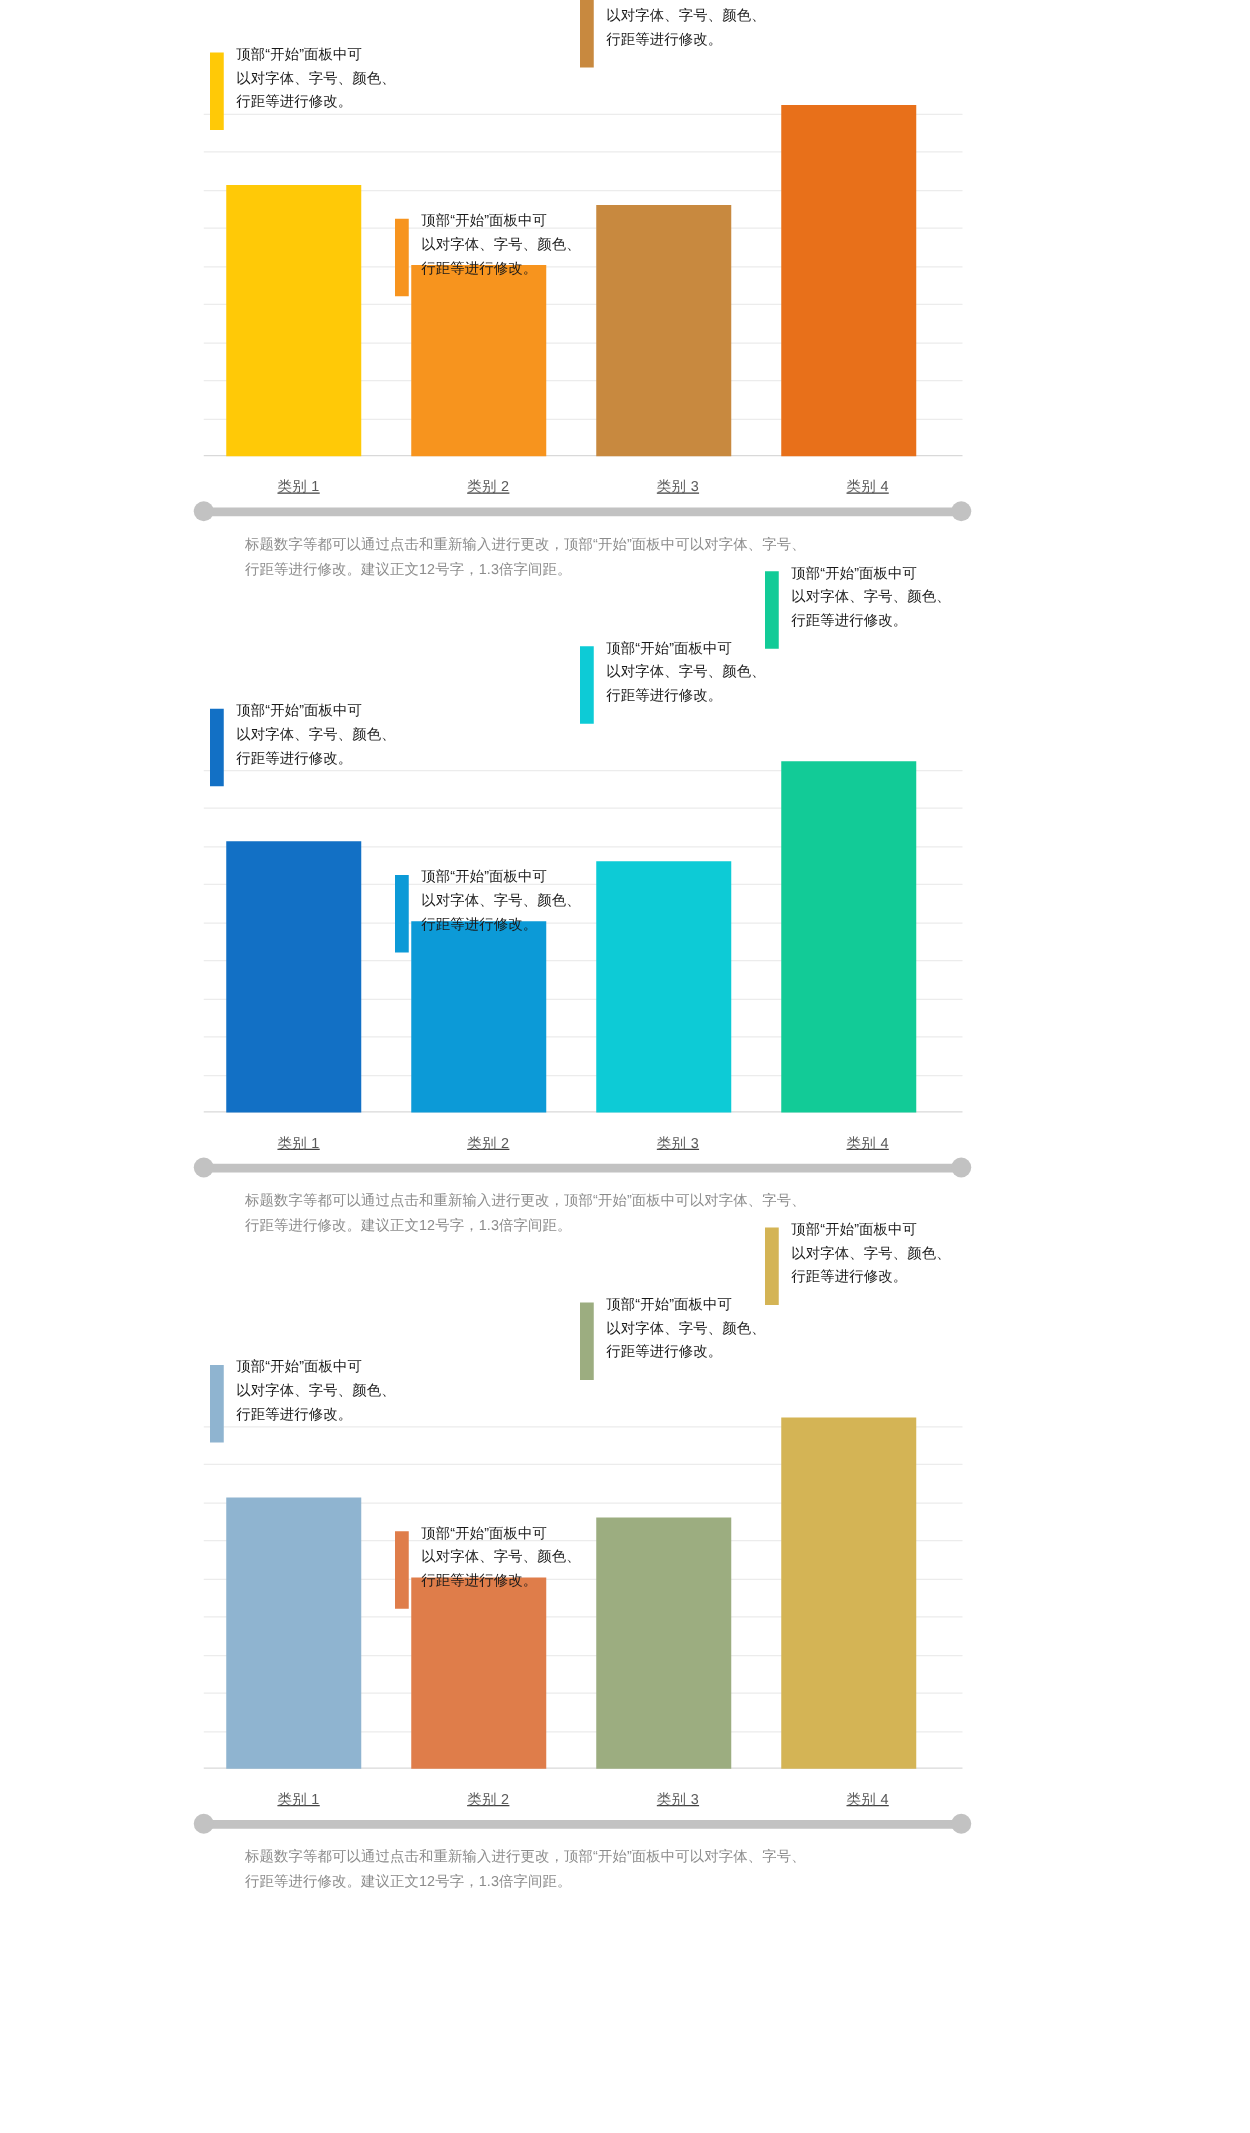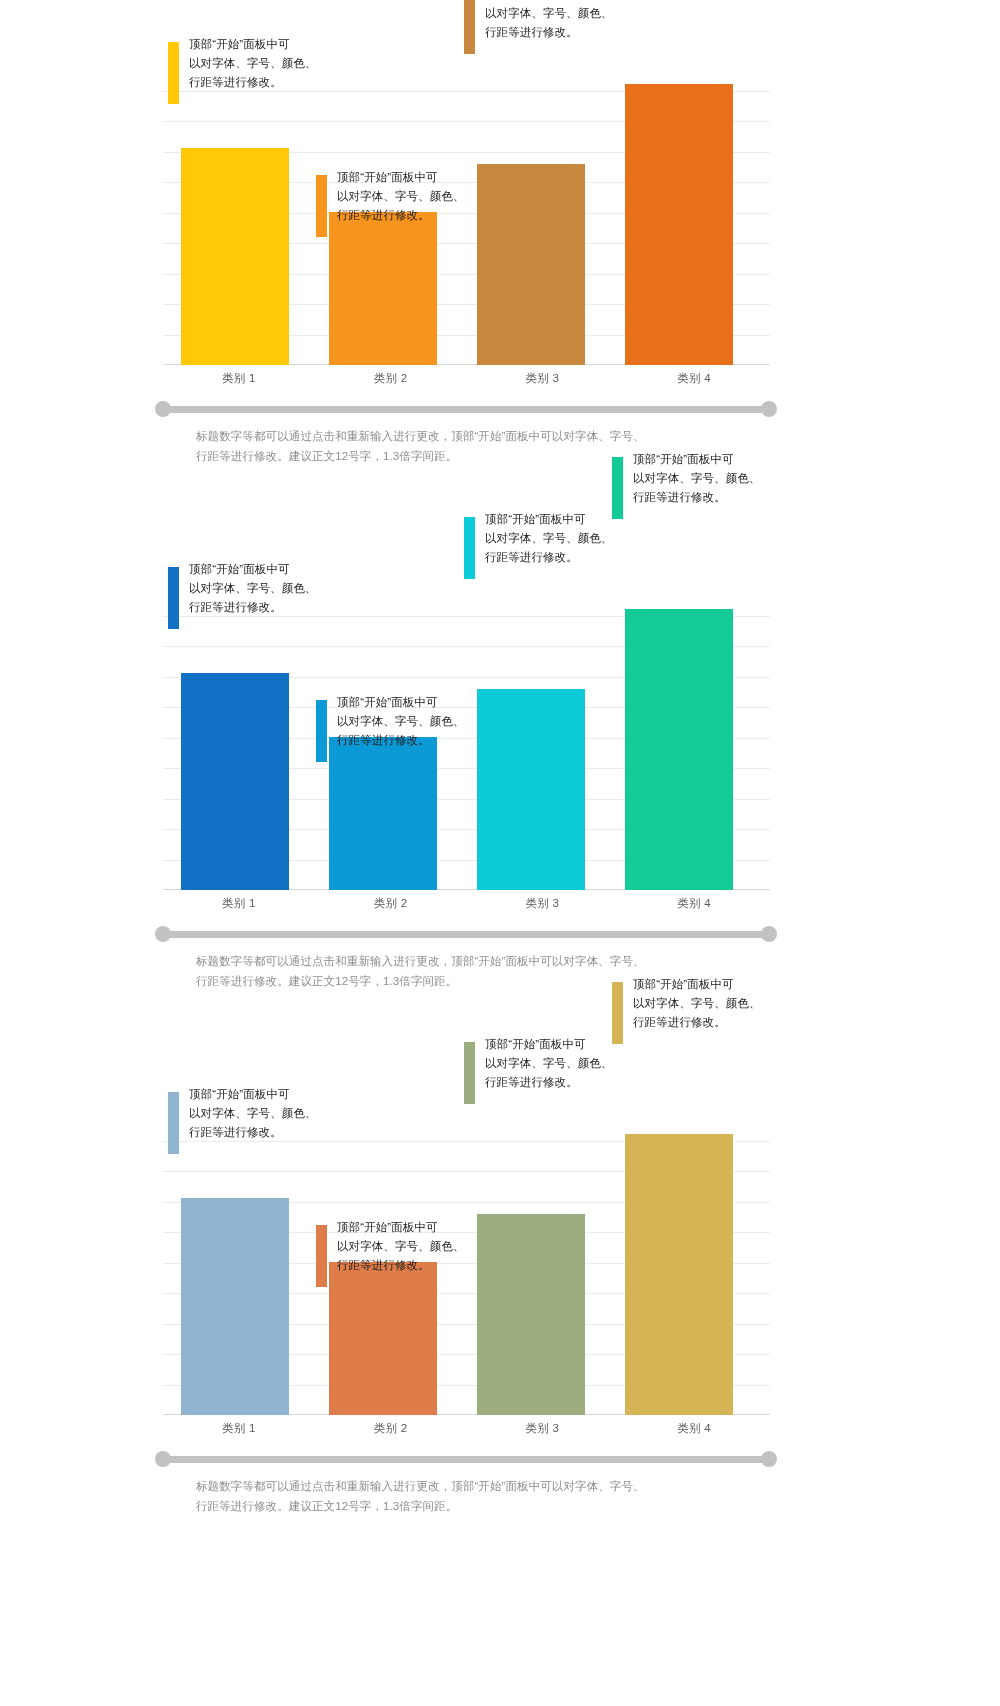--- a/index.html
+++ b/index.html
@@ -22,21 +22,21 @@
   
   .bar{position:absolute;bottom:0;}
   .marker{position:absolute;width:11px;}
   .note{
     position:absolute;font-size:11.5px;line-height:1.65;color:#1a1a1a;
     width:165px;white-space:pre-line;letter-spacing:.1px;
   }
 
   
   .cats{position:absolute;left:163px;width:607px;height:26px;
-        display:flex;align-items:flex-start;}
+        display:flex;align-items:flex-end;text-decoration:underline;}
   .cat{flex:1;text-align:center;font-size:11.5px;color:#595959;letter-spacing:.3px;}
 
   
   .slider{position:absolute;left:155px;width:622px;height:16px;}
   .slider-track{position:absolute;left:8px;right:8px;top:5px;height:7px;
                 background:#c2c2c2;border-radius:4px;}
   .slider-knob{position:absolute;top:0;width:16px;height:16px;border-radius:50%;
                background:#c2c2c2;}
   .knob-left{left:0;}
   .knob-right{right:0;}

